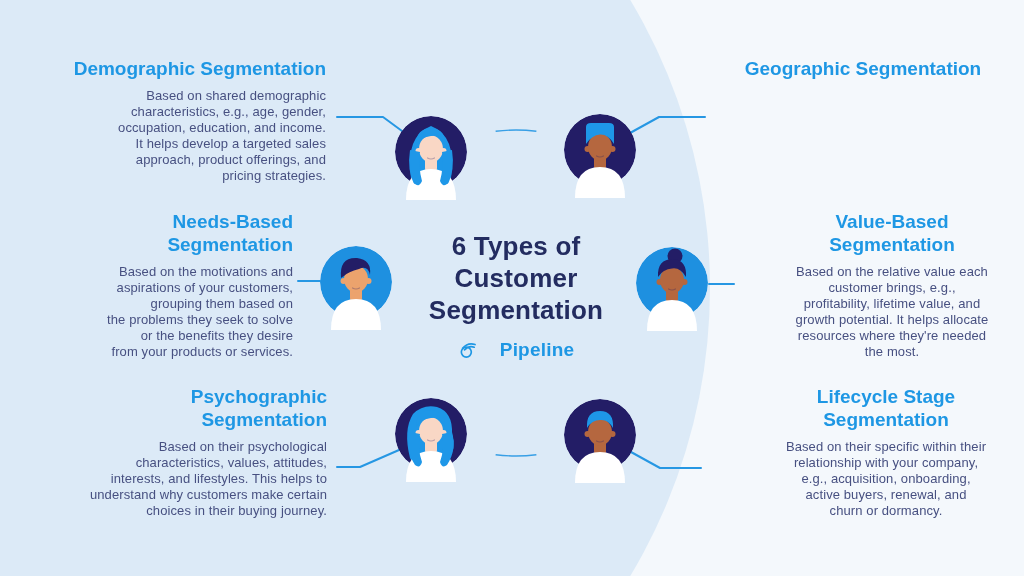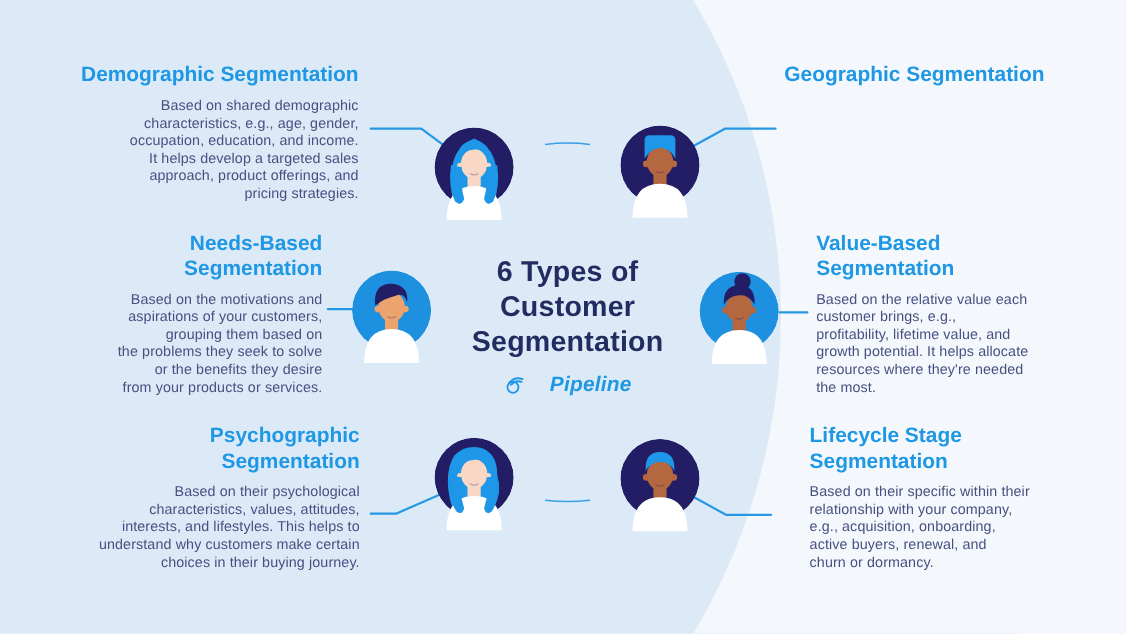--- a/index.html
+++ b/index.html
@@ -27,33 +27,33 @@
   .block{position:absolute;width:300px;}
   .block h2{
     margin:0 0 8px 0;font-size:19px;line-height:23px;font-weight:bold;
     color:var(--accent);white-space:pre-line;letter-spacing:0;
   }
   .block p{
     margin:0;font-size:13px;line-height:16px;color:var(--body-text);
     white-space:pre-line;letter-spacing:.1px;
   }
   .block.left{text-align:right;}
-  .block.right{text-align:left;}
+  .block.right{text-align:center;}
   .sec-demographic{top:57px;right:698px;}
   .sec-needs{top:210px;right:731px;}
   .sec-psychographic{top:385px;right:697px;}
   .sec-geographic{top:57px;left:713px;}
   .sec-value{top:210px;left:742px;}
   .sec-lifecycle{top:385px;left:736px;}
   .center-group{position:absolute;left:366px;top:230px;width:300px;text-align:center;}
   .center-group h1{
     margin:0;font-size:26px;line-height:32px;font-weight:bold;
     color:var(--title-navy);white-space:pre-line;letter-spacing:.2px;
   }
-  .brand{margin-top:13px;display:flex;align-items:center;justify-content:center;gap:22px;font-style:italic;}
+  .brand{margin-top:13px;display:flex;align-items:center;justify-content:center;gap:22px;}
   .brand .brand-name{font-size:19px;font-weight:bold;color:var(--accent);letter-spacing:.2px;}
   #avatar-layer svg{position:absolute;overflow:visible;}
 </style>
 </head>
 <body>
 
 <div class="bg-circle"></div>
 
 <svg class="wires" width="1024" height="576" viewBox="0 0 1024 576">
   <circle class="ring" cx="516" cy="293" r="163" pathLength="100" stroke-dasharray="4 46" stroke-dashoffset="-23"></circle>

